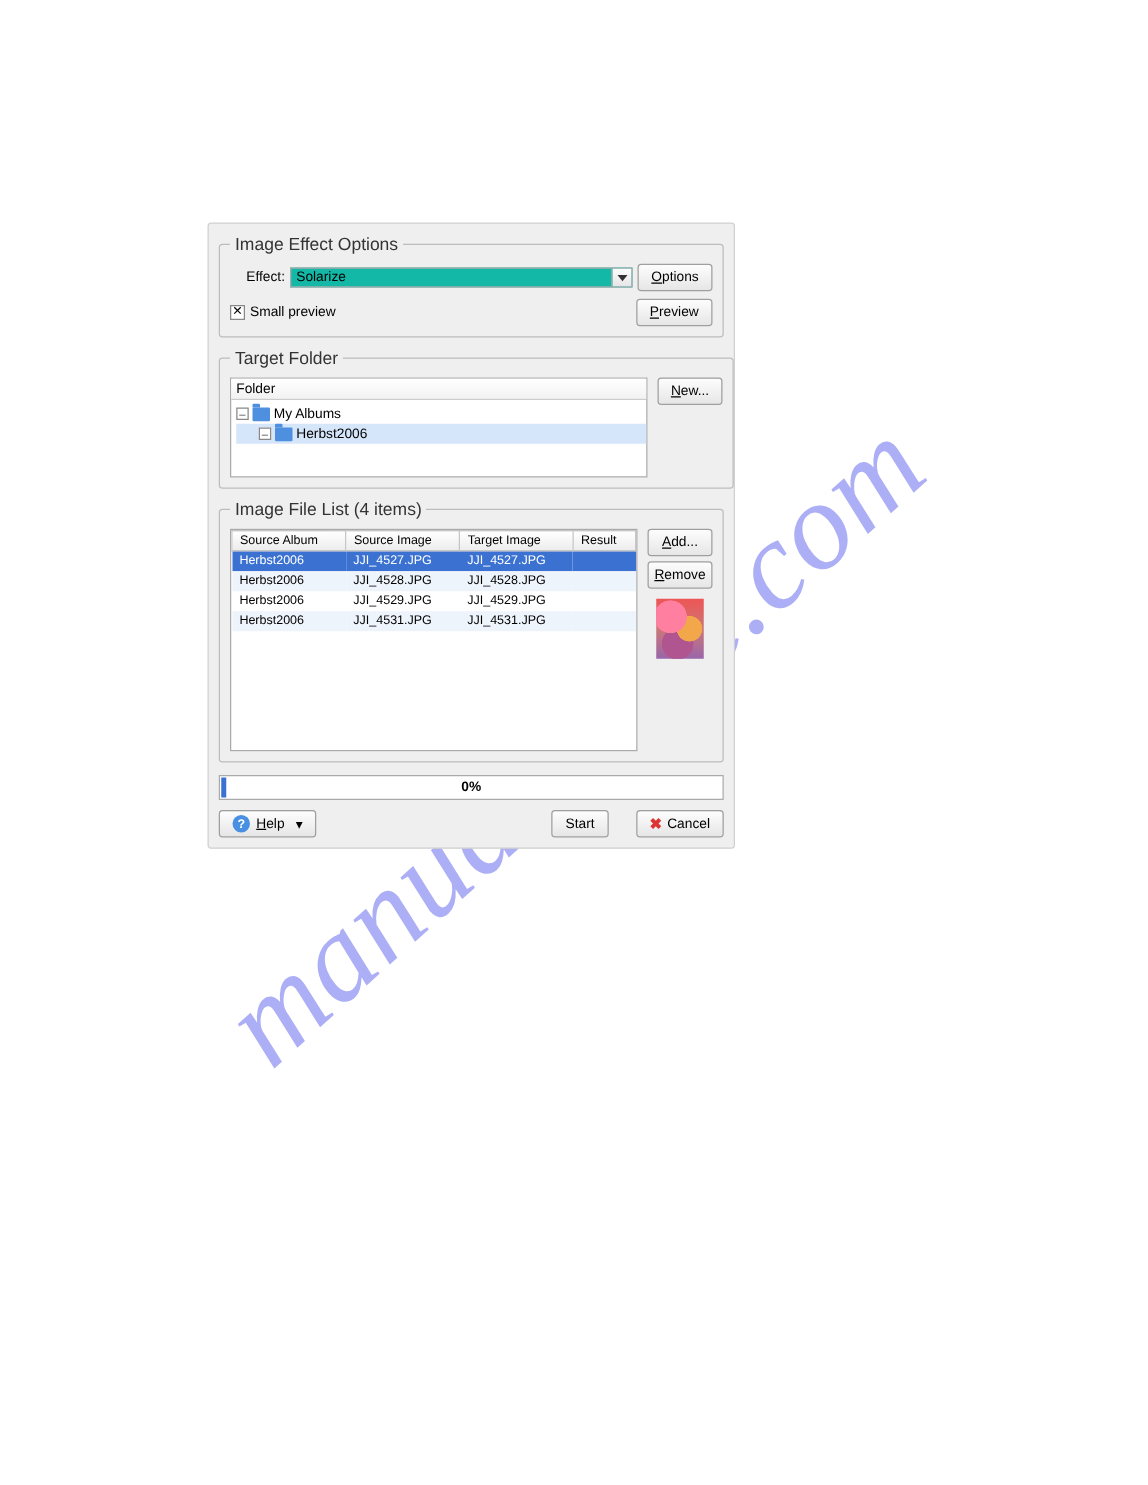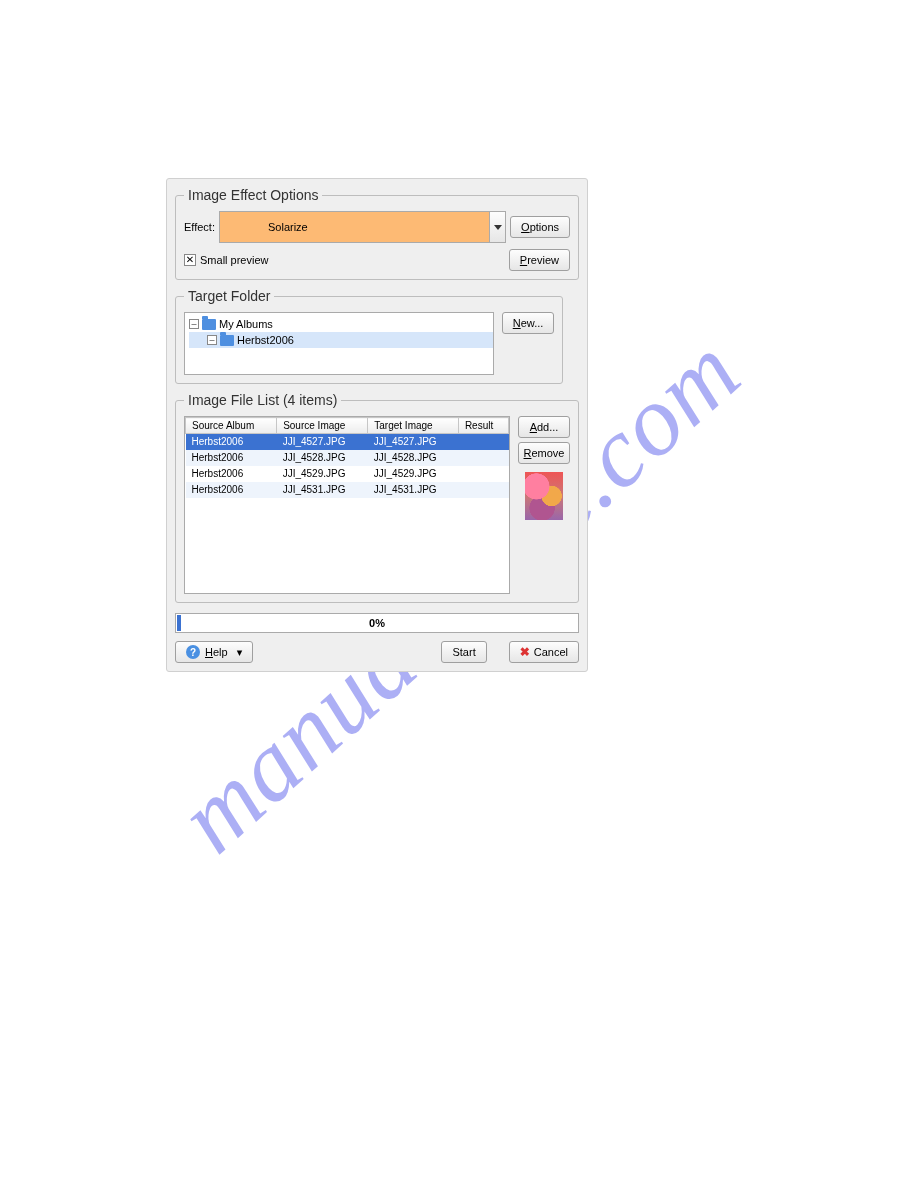--- a/index.html
+++ b/index.html
@@ -62,24 +62,24 @@
     padding: 8px;
     font-size: 11px;
     position: relative;
   }
   legend { padding: 0 4px; color: #333; font-size: 14px; }
 
   .fs-effect { flex: 1; }
   .fs-fileops { width: 192px; }
 
   .eff-row { display: flex; align-items: center; gap: 4px; margin-bottom: 6px; }
-  .lbl { white-space: nowrap; }
+  .lbl { white-space: nowrap; margin-left: 13px; }
   .combo {
-    display: flex; align-items: center; background:#fdba74;
-    border:1px solid #aaa; height:32px; flex:1;padding-left:44px;
+    display: flex; align-items: center; background:#14b8a6;
+    border:1px solid #aaa; height:16px; flex:1;
   }
   .combo input {
     border:none; outline:none; font-size:11px; padding:0 4px; flex:1; width:0;
     background:transparent;
   }
   .combo .dd-btn {
     width:16px; height:100%; border-left:1px solid #aaa;
     display:flex; align-items:center; justify-content:center;
     background:linear-gradient(#fdfdfd,#e6e6e6);
   }
@@ -100,21 +100,21 @@
   .chk-box {
     width:12px; height:12px; border:1px solid #888; background:#fff;
     display:flex; align-items:center; justify-content:center; font-size:10px;
     line-height:10px;
   }
 
   .fo-row { display:flex; align-items:center; gap:6px; margin-bottom:6px; }
   .fo-row .combo { width: 90px; flex:none; }
   .fo-lbl { width: 80px; }
 
-  .fs-target { margin: 8px 24px 0 8px; }
+  .fs-target { margin: 8px 0 0 8px; }
   .tf-body { display:flex; gap:8px; }
   .tree-wrap { flex:1; border:1px solid #aaa; background:#fff; }
   .tree-head {
     padding:2px 4px; border-bottom:1px solid #ccc; font-size:11px;
     background:linear-gradient(#fff,#f2f2f2);
   }
   .tree { padding: 3px 0 26px 4px; font-size:11px; }
   .tree-row { display:flex; align-items:center; height:16px; padding-left:0; }
   .tree-row.l1 { padding-left:0px; }
   .tree-row.l2 { padding-left:18px; }
@@ -233,20 +233,21 @@
         <button class="btn"><span class="ul">P</span>review</button>
       </div>
     </fieldset>
 
   </div>
 
   <fieldset class="fs-target">
     <legend>Target Folder</legend>
     <div class="tf-body">
       <div class="tree-wrap">
+        <div class="tree-head">Folder</div>
         <div class="tree">
           <div class="tree-row l1">
             <span class="exp">–</span>
             <span class="fld-icon"></span>
             <span>My Albums</span>
           </div>
           <div class="tree-row l2 sel-mid">
             <span class="exp">–</span>
             <span class="fld-icon"></span>
             <span>Herbst2006</span>

